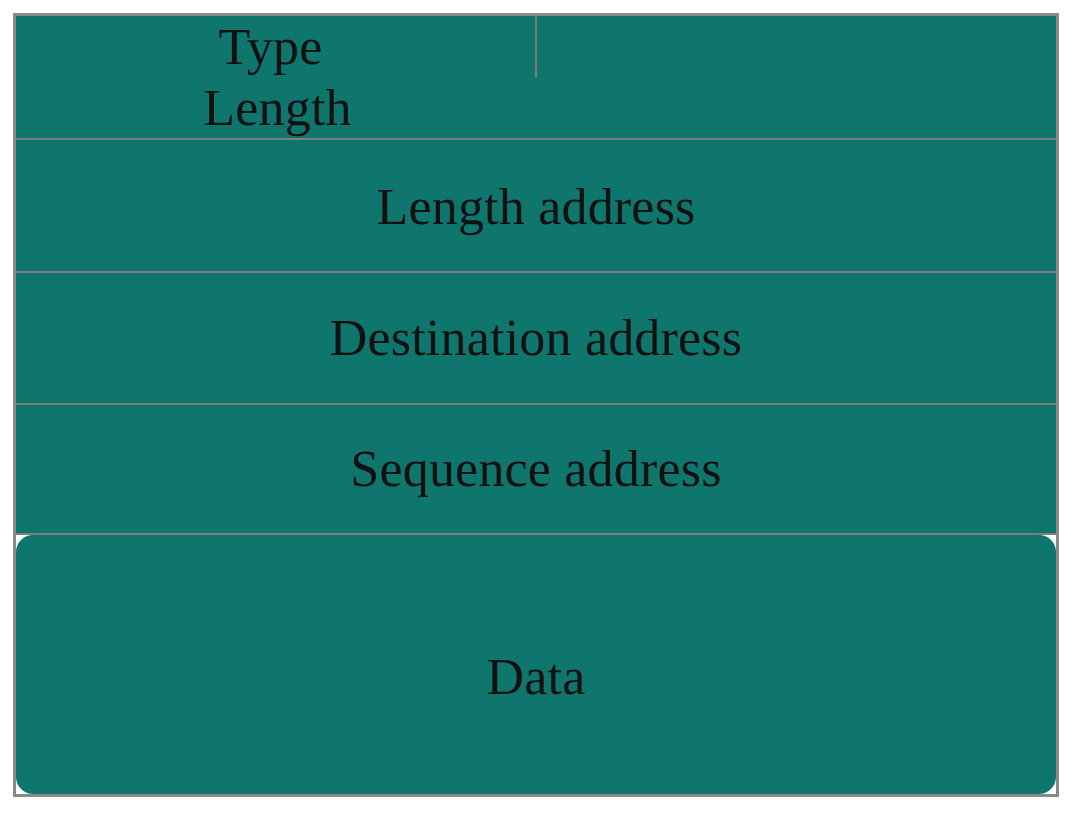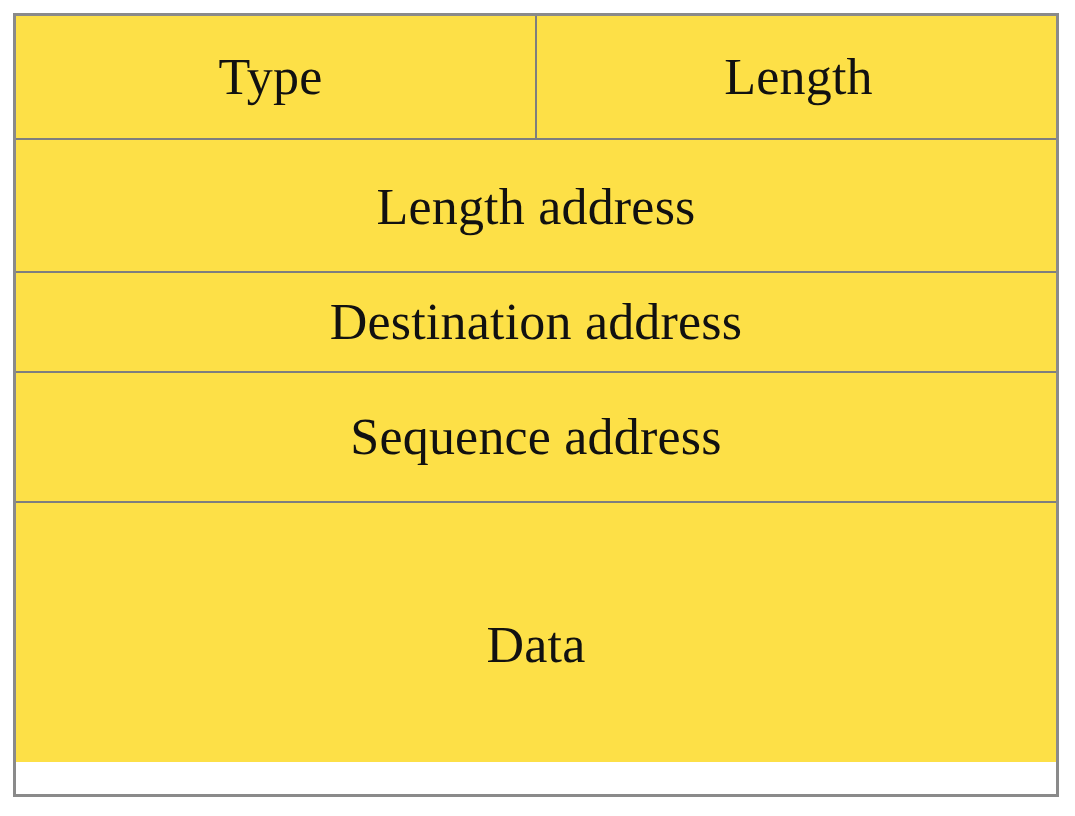--- a/index.html
+++ b/index.html
@@ -22,32 +22,33 @@
     width: 1046px;
     height: 784px;
     box-sizing: border-box;
     border: 3px solid #8a8a8a;
     background: #ffffff;
   }
 
   .packet-row {
     box-sizing: border-box;
     display: flex;
-    flex-direction: row;
+    flex-direction: column;
     width: 100%;
     border-bottom: 2px solid #7e7e7e;
-    background: #fde047;
+    background: #0f766e;
   }
   .packet-row.last-row {
     border-bottom: none;
+    border-radius: 17px;
   }
 
   .row-type-length { height: 124px; }
   .row-source      { height: 133px; }
-  .row-destination { height: 100px; }
+  .row-destination { height: 132px; }
   .row-sequence    { height: 130px; }
   .row-data        { height: 259px; }
 
   .packet-field {
     box-sizing: border-box;
     display: flex;
     align-items: center;
     justify-content: center;
     height: 100%;
     color: #111111;

